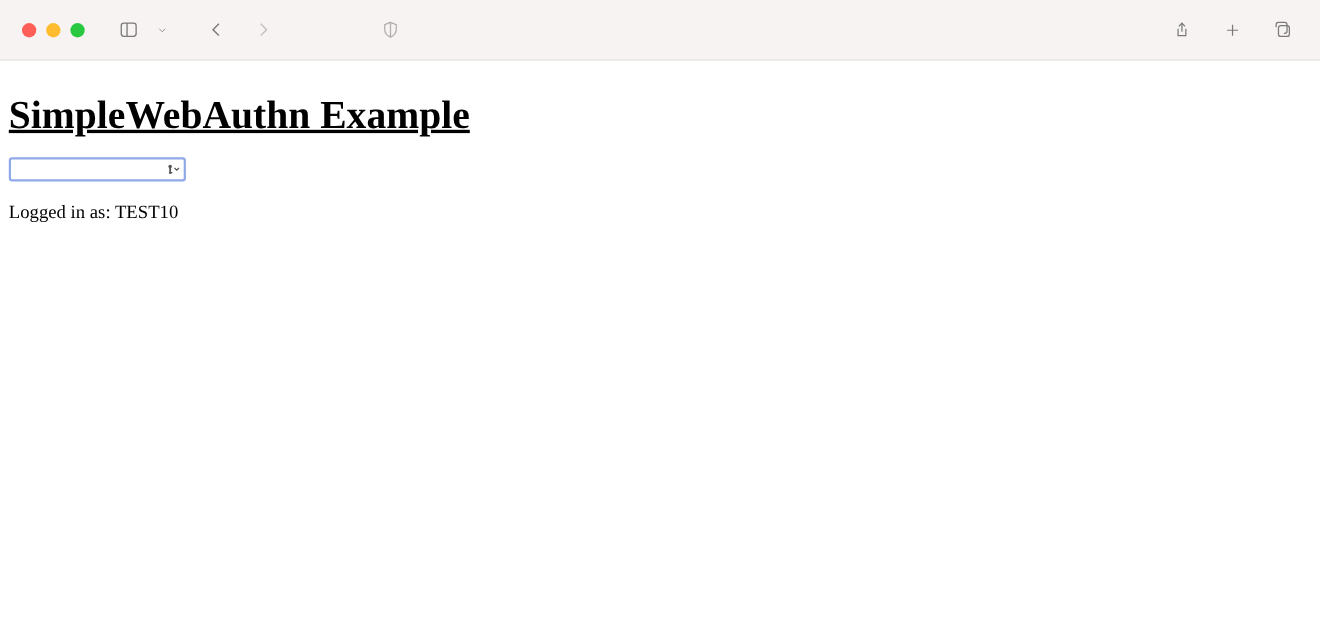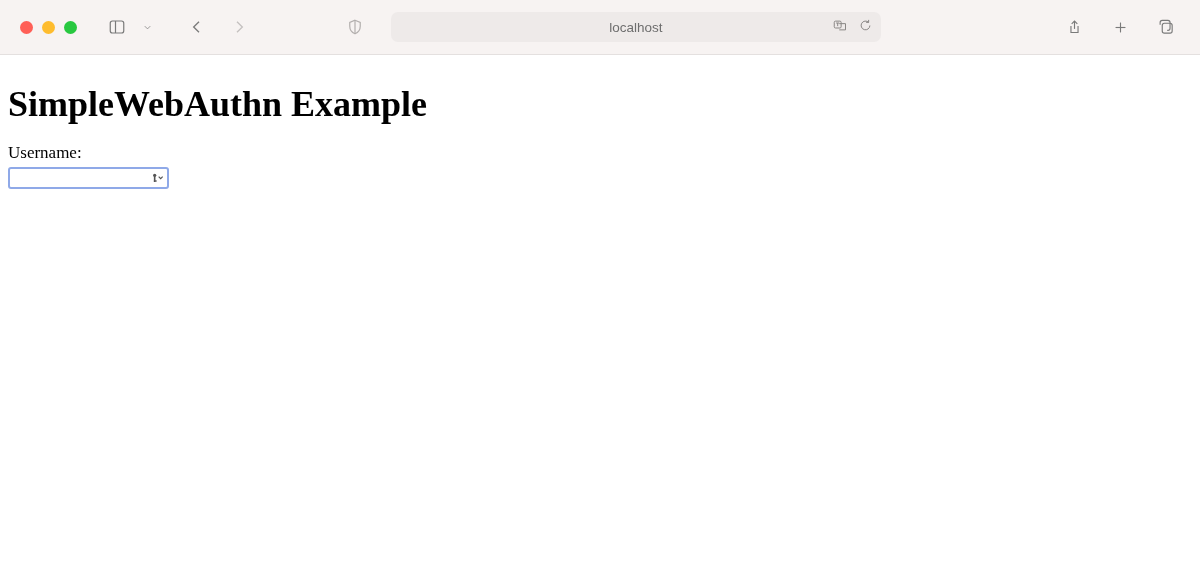--- a/index.html
+++ b/index.html
@@ -49,21 +49,21 @@
       margin-right: auto;
     }
     .address-bar .addr-icons-right { position: absolute; right: 8px; display: flex; gap: 10px; align-items: center; }
     .address-bar .addr-icons-right svg { width: 15px; height: 15px; stroke: #8a8785; fill: none; stroke-width: 1.6; }
     
     .right-toolbar { display: flex; gap: 18px; margin-left: auto; align-items: center; }
     .right-toolbar .toolbar-btn svg { width: 17px; height: 17px; }
     
     
     .page-content { padding: 8px 8px; font-family: "Times New Roman", Times, serif; color: #000; }
-    .page-content h1 { font-size: 36px; font-weight: bold; margin: 20px 0 18px 0; }
+    .page-content h1 { font-size: 36px; font-weight: bold; margin: 20px 0 18px 0; text-decoration: underline; }
     .form-row { margin: 2px 0 4px 0; font-size: 17px; }
     .username-input-wrap { position: relative; display: inline-block; }
     .username-input {
       width: 161px;
       height: 22px;
       border: 2.5px solid #8fa9e8;
       border-radius: 3px;
       outline: none;
       padding: 1px 22px 1px 3px;
       font-size: 13px;
@@ -119,38 +119,20 @@
     </span>
   </div>
 
   <span class="toolbar-btn shield-btn">
     <svg viewBox="0 0 24 24">
         <path d="M12 3 L19 6 V11 C19 16 15.5 19.5 12 21 C8.5 19.5 5 16 5 11 V6 Z"></path>
         <line x1="12" y1="3" x2="12" y2="21"></line>
       </svg>
   </span>
 
-  <div class="address-bar">
-    <span>localhost</span>
-    <span class="addr-icons-right">
-      <span>
-        <svg viewBox="0 0 24 24">
-            <rect x="2" y="5" width="11" height="11" rx="2"></rect>
-            <path d="M10 9 L20 9 L20 19 L10 19"></path>
-            <path d="M5 8 h5 M7.5 8 v5"></path>
-          </svg>
-      </span>
-      <span>
-        <svg viewBox="0 0 24 24">
-            <path d="M19 12 a7 7 0 1 1 -2 -5"></path>
-            <polyline points="17 3 17 7 13 7"></polyline>
-          </svg>
-      </span>
-    </span>
-  </div>
 
   <div class="right-toolbar">
     <span class="toolbar-btn">
       <svg viewBox="0 0 24 24">
           <path d="M7 10 V19 H17 V10"></path>
           <polyline points="8 7 12 3 16 7"></polyline>
           <line x1="12" y1="3" x2="12" y2="14"></line>
         </svg>
     </span>
     <span class="toolbar-btn">
@@ -164,27 +146,29 @@
           <rect x="6" y="6" width="14" height="14" rx="3"></rect>
           <path d="M6 9 V6 a3 3 0 0 1 3 -3 h8 a3 3 0 0 1 3 3 v8 a3 3 0 0 1 -3 3 h-1" transform="translate(-3,-1)"></path>
         </svg>
     </span>
   </div>
 </div>
 
 <div class="page-content">
   <h1>SimpleWebAuthn Example</h1>
 
-  <div class="form-row">Username:</div>
   <div class="username-input-wrap">
     <input class="username-input" type="text" value="" style="">
     <span class="keychain-icon">
       <svg viewBox="0 0 24 20">
         <circle cx="7" cy="6" r="2.4" fill="#545454"></circle>
         <rect x="5.8" y="7" width="2.4" height="9" fill="#545454"></rect>
         <rect x="5.8" y="13.5" width="4.2" height="2" fill="#545454"></rect>
         <polyline points="13 8 16 11 19 8" fill="none" stroke="#545454" stroke-width="1.8"></polyline>
       </svg>
     </span>
   </div>
 
 
+  <div class="logged-in-line">
+    <span>Logged in as: </span><span>TEST10</span>
+  </div>
 </div>
 
 </body></html>

